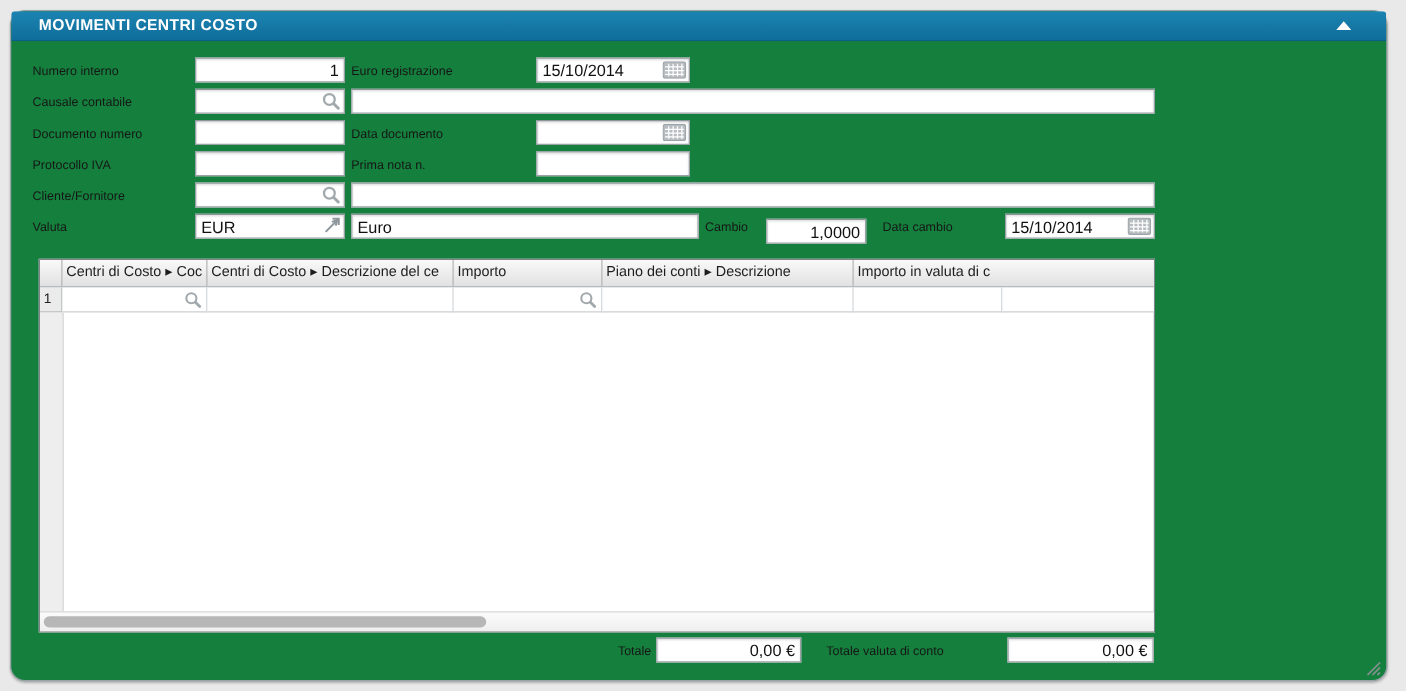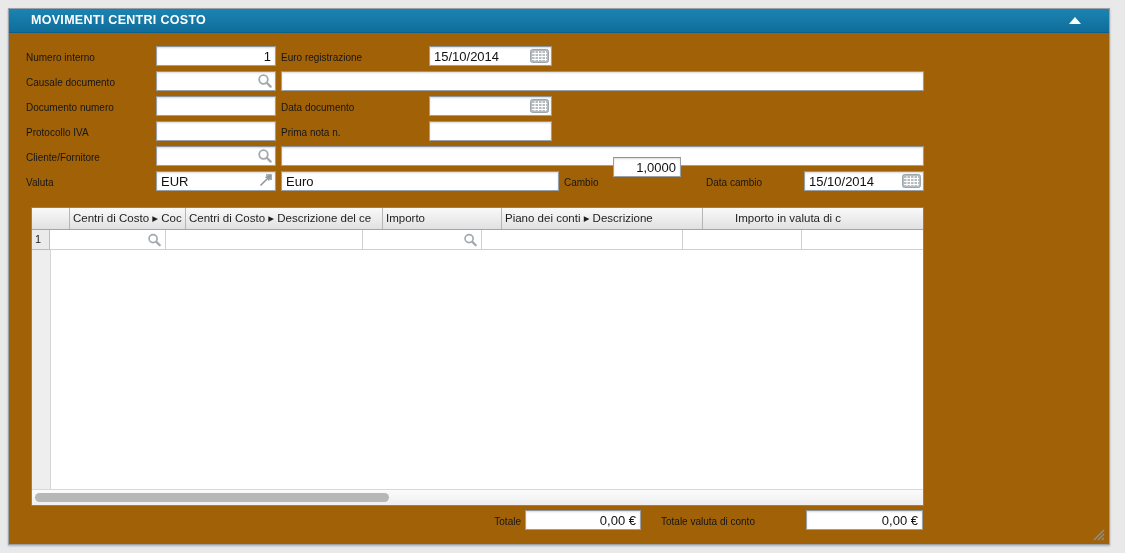--- a/index.html
+++ b/index.html
@@ -1,44 +1,44 @@
 <!DOCTYPE html>
 <html><head>
 <meta charset="utf-8">
 <style>
   html,body{margin:0;padding:0;}
   body{background:#e9e9e9;font-family:"Liberation Sans",sans-serif;}
   .page{position:relative;width:1125px;height:553px;background:#e9e9e9;overflow:hidden;}
-  .panel{position:absolute;left:8px;top:8px;width:1102px;height:537px;background:#a16207;
-         border:1px solid #98a2a8;border-radius:0;box-shadow:0 1px 2px rgba(0,0,0,.25);box-sizing:border-box;}
+  .panel{position:absolute;left:8px;top:8px;width:1102px;height:537px;background:#15803d;
+         border:1px solid #98a2a8;border-radius:12px;box-shadow:0 1px 2px rgba(0,0,0,.25);box-sizing:border-box;}
   .titlebar{position:absolute;left:0;right:0;top:0;height:23px;
             background:linear-gradient(#1c84b1,#0f6d9b);border-radius:3px 3px 0 0;
             border-bottom:1px solid #0b5f8a;}
   .titlebar .title{position:absolute;left:22px;top:0;line-height:23px;color:#ffffff;
             font-size:12.5px;font-weight:bold;letter-spacing:.3px;}
   .collapse{position:absolute;right:28px;top:8px;width:0;height:0;
             border-left:6px solid transparent;border-right:6px solid transparent;
             border-bottom:7px solid #ffffff;cursor:pointer;}
   .lbl{position:absolute;font-size:10px;color:#161616;line-height:16px;white-space:nowrap;}
   .fld{position:absolute;height:20px;background:#ffffff;border:1px solid #99a1a6;border-top-color:#8b9499;
        box-sizing:border-box;box-shadow:inset 0 1px 2px rgba(0,0,0,.15);}
   .fld input{width:100%;height:100%;border:0;outline:0;background:transparent;margin:0;
        box-sizing:border-box;padding:0 4px;font-family:"Liberation Sans",sans-serif;font-size:13px;color:#111;}
   .fld.icon-right input{padding-right:24px;}
   .fld .r-icon{position:absolute;right:2px;top:50%;transform:translateY(-50%);display:block;line-height:0;}
   .num input{text-align:right;}
   
   .grid{position:absolute;left:22px;top:198px;width:893px;height:299px;background:#ffffff;
         border:1px solid #7d858a;box-sizing:border-box;}
   .ghead{display:flex;height:22px;background:linear-gradient(#f9f9f9,#e1e1e1);
-         border-bottom:1px solid #a0a6aa;box-sizing:border-box;padding-left:20px;}
+         border-bottom:1px solid #a0a6aa;box-sizing:border-box;}
   .th{box-sizing:border-box;border-right:1px solid #b6b6b6;font-size:11.5px;line-height:21px;
       padding:0 3px;white-space:nowrap;overflow:hidden;color:#1d1d1d;flex:0 0 auto;}
   .th-rownum{width:18px;}
-  .th-last{flex:1 1 auto;border-right:0;margin-left:29px;}
+  .th-last{flex:1 1 auto;border-right:0;}
   .grow{display:flex;height:20px;}
   .td{box-sizing:border-box;border-right:1px solid #ccd0d2;border-bottom:1px solid #ccd0d2;
       position:relative;flex:0 0 auto;background:#fff;}
   .td input{width:100%;height:100%;border:0;outline:0;background:transparent;box-sizing:border-box;
       padding:0 20px 0 3px;font-family:"Liberation Sans",sans-serif;font-size:12px;color:#111;}
   .td .r-icon{position:absolute;right:3px;top:50%;transform:translateY(-50%);line-height:0;}
   .td-rownum{width:18px;background:#ebebeb;border-right:1px solid #b9bdbf;border-bottom:1px solid #b9bdbf;
       font-size:11px;line-height:19px;padding-left:3px;color:#222;}
   .td-last{flex:1 1 auto;border-right:0;}
   .rownum-strip{position:absolute;left:0;top:42px;bottom:16px;width:18px;background:#eeeeee;
@@ -75,21 +75,21 @@
               <line x1="2" y1="10.5" x2="17" y2="10.5"></line>
               <line x1="5" y1="2" x2="5" y2="12"></line>
               <line x1="8.5" y1="2" x2="8.5" y2="12"></line>
               <line x1="12" y1="2" x2="12" y2="12"></line>
               <line x1="15.5" y1="2" x2="15.5" y2="12"></line>
             </g>
           </svg>
       </span>
     </div>
 
-    <span class="lbl" style="left:17px;top:66px">Causale documento</span>
+    <span class="lbl" style="left:17px;top:66px">Causale contabile</span>
     <div class="fld icon-right" style="left:147px;top:62px;width:120px">
       <input value="" style="">
       <span class="r-icon">
         <svg width="16" height="16" viewBox="0 0 16 16">
             <circle cx="6.5" cy="6.5" r="4.3" fill="none" stroke="#a2a9ad" stroke-width="1.8"></circle>
             <line x1="10" y1="10" x2="13.6" y2="13.6" stroke="#a2a9ad" stroke-width="2.4" stroke-linecap="round"></line>
           </svg>
       </span>
     </div>
     <div class="fld" style="left:272px;top:62px;width:643px">
@@ -150,21 +150,21 @@
             <polyline points="9,2 14,2 14,7"></polyline>
             <line x1="3.5" y1="12.5" x2="13" y2="3"></line>
             <polyline points="8.5,4.5 13,3 11.5,7.5"></polyline>
           </svg>
       </span>
     </div>
     <div class="fld" style="left:272px;top:162px;width:278px">
       <input value="Euro" style="">
     </div>
     <span class="lbl" style="left:555px;top:166px">Cambio</span>
-    <div class="fld num" style="left:604px;top:148px;width:68px">
+    <div class="fld num" style="left:604px;top:166px;width:80px">
       <input value="1,0000" style="">
     </div>
     <span class="lbl" style="left:697px;top:166px">Data cambio</span>
     <div class="fld icon-right" style="left:795px;top:162px;width:120px">
       <input value="15/10/2014" style="">
       <span class="r-icon">
         <svg width="19" height="14" viewBox="0 0 19 14">
             <rect x="0.5" y="0.5" width="18" height="13" rx="2" fill="#b6bcbf" stroke="#9fa6aa"></rect>
             <g stroke="#ffffff" stroke-width="1">
               <line x1="2" y1="4.5" x2="17" y2="4.5"></line>

